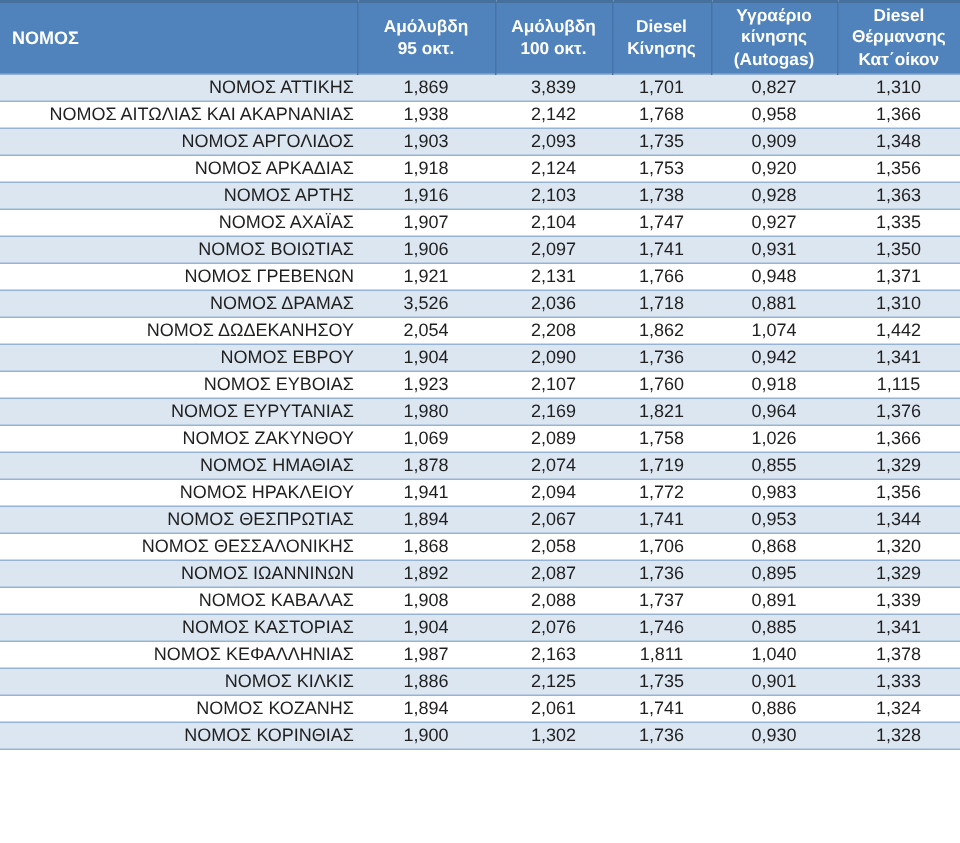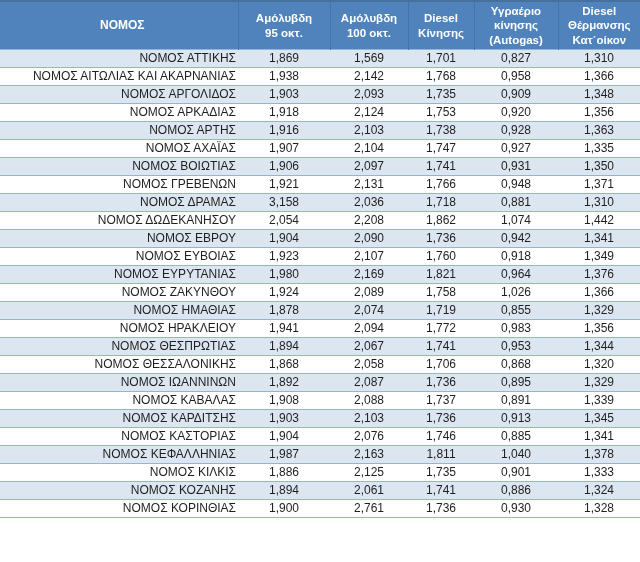--- a/index.html
+++ b/index.html
@@ -46,21 +46,21 @@
     vertical-align: middle;
     white-space: pre-line;
     line-height: 1.25;
     height: 44px;
     padding: 2px 1px;
   }
   thead th + th {
     border-left: 1px solid rgba(38, 66, 102, 0.22);
   }
   thead th.name-col {
-    text-align: center;
+    text-align: left;
     padding-left: 8px;
     font-size: 12px;
   }
   tbody td {
     font-size: 12px;
     color: var(--cell-text);
     text-align: center;
     vertical-align: middle;
     height: 17.43px;
     line-height: 17px;
@@ -104,21 +104,21 @@
 (Autogas)</th>
         <th>Diesel
 Θέρμανσης
 Κατ΄οίκον</th>
       </tr>
     </thead>
     <tbody>
         <tr>
     <td class="name">ΝΟΜΟΣ ΑΤΤΙΚΗΣ</td>
     <td>1,869</td>
-    <td>1,569</td>
+    <td>3,839</td>
     <td>1,701</td>
     <td>0,827</td>
     <td>1,310</td>
   </tr>
         <tr>
     <td class="name">ΝΟΜΟΣ ΑΙΤΩΛΙΑΣ ΚΑΙ ΑΚΑΡΝΑΝΙΑΣ</td>
     <td>1,938</td>
     <td>2,142</td>
     <td>1,768</td>
     <td>0,958</td>
@@ -167,21 +167,21 @@
         <tr>
     <td class="name">ΝΟΜΟΣ ΓΡΕΒΕΝΩΝ</td>
     <td>1,921</td>
     <td>2,131</td>
     <td>1,766</td>
     <td>0,948</td>
     <td>1,371</td>
   </tr>
         <tr>
     <td class="name">ΝΟΜΟΣ ΔΡΑΜΑΣ</td>
-    <td>3,158</td>
+    <td>3,526</td>
     <td>2,036</td>
     <td>1,718</td>
     <td>0,881</td>
     <td>1,310</td>
   </tr>
         <tr>
     <td class="name">ΝΟΜΟΣ ΔΩΔΕΚΑΝΗΣΟΥ</td>
     <td>2,054</td>
     <td>2,208</td>
     <td>1,862</td>
@@ -195,33 +195,33 @@
     <td>1,736</td>
     <td>0,942</td>
     <td>1,341</td>
   </tr>
         <tr>
     <td class="name">ΝΟΜΟΣ ΕΥΒΟΙΑΣ</td>
     <td>1,923</td>
     <td>2,107</td>
     <td>1,760</td>
     <td>0,918</td>
-    <td>1,349</td>
+    <td>1,115</td>
   </tr>
         <tr>
     <td class="name">ΝΟΜΟΣ ΕΥΡΥΤΑΝΙΑΣ</td>
     <td>1,980</td>
     <td>2,169</td>
     <td>1,821</td>
     <td>0,964</td>
     <td>1,376</td>
   </tr>
         <tr>
     <td class="name">ΝΟΜΟΣ ΖΑΚΥΝΘΟΥ</td>
-    <td>1,924</td>
+    <td>1,069</td>
     <td>2,089</td>
     <td>1,758</td>
     <td>1,026</td>
     <td>1,366</td>
   </tr>
         <tr>
     <td class="name">ΝΟΜΟΣ ΗΜΑΘΙΑΣ</td>
     <td>1,878</td>
     <td>2,074</td>
     <td>1,719</td>
@@ -262,28 +262,20 @@
   </tr>
         <tr>
     <td class="name">ΝΟΜΟΣ ΚΑΒΑΛΑΣ</td>
     <td>1,908</td>
     <td>2,088</td>
     <td>1,737</td>
     <td>0,891</td>
     <td>1,339</td>
   </tr>
         <tr>
-    <td class="name">ΝΟΜΟΣ ΚΑΡΔΙΤΣΗΣ</td>
-    <td>1,903</td>
-    <td>2,103</td>
-    <td>1,736</td>
-    <td>0,913</td>
-    <td>1,345</td>
-  </tr>
-        <tr>
     <td class="name">ΝΟΜΟΣ ΚΑΣΤΟΡΙΑΣ</td>
     <td>1,904</td>
     <td>2,076</td>
     <td>1,746</td>
     <td>0,885</td>
     <td>1,341</td>
   </tr>
         <tr>
     <td class="name">ΝΟΜΟΣ ΚΕΦΑΛΛΗΝΙΑΣ</td>
     <td>1,987</td>
@@ -304,20 +296,20 @@
     <td class="name">ΝΟΜΟΣ ΚΟΖΑΝΗΣ</td>
     <td>1,894</td>
     <td>2,061</td>
     <td>1,741</td>
     <td>0,886</td>
     <td>1,324</td>
   </tr>
         <tr>
     <td class="name">ΝΟΜΟΣ ΚΟΡΙΝΘΙΑΣ</td>
     <td>1,900</td>
-    <td>2,761</td>
+    <td>1,302</td>
     <td>1,736</td>
     <td>0,930</td>
     <td>1,328</td>
   </tr>
       </tbody>
   </table>
 </div>
 
 </body></html>

